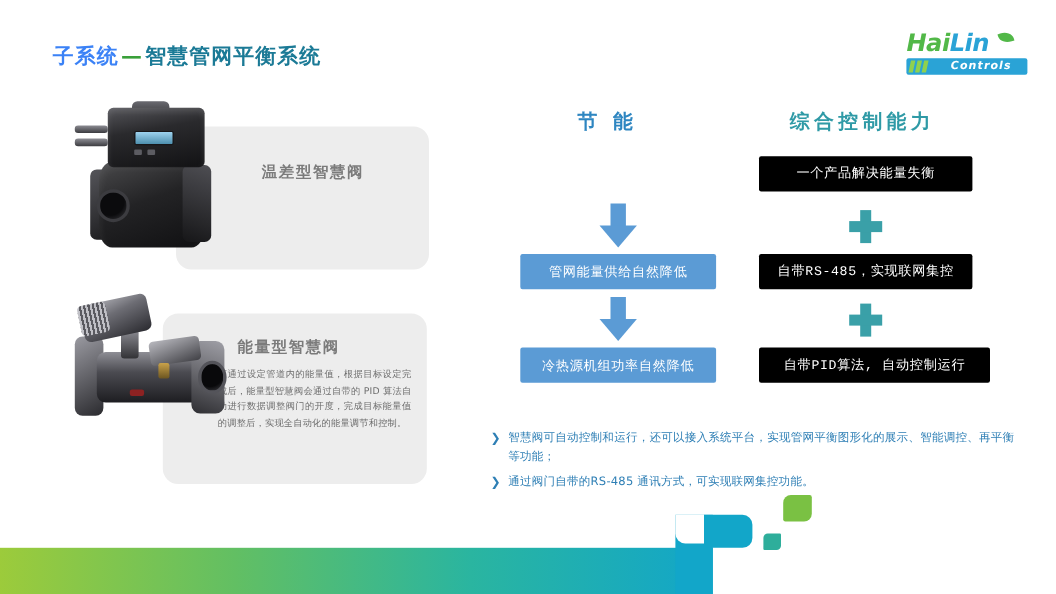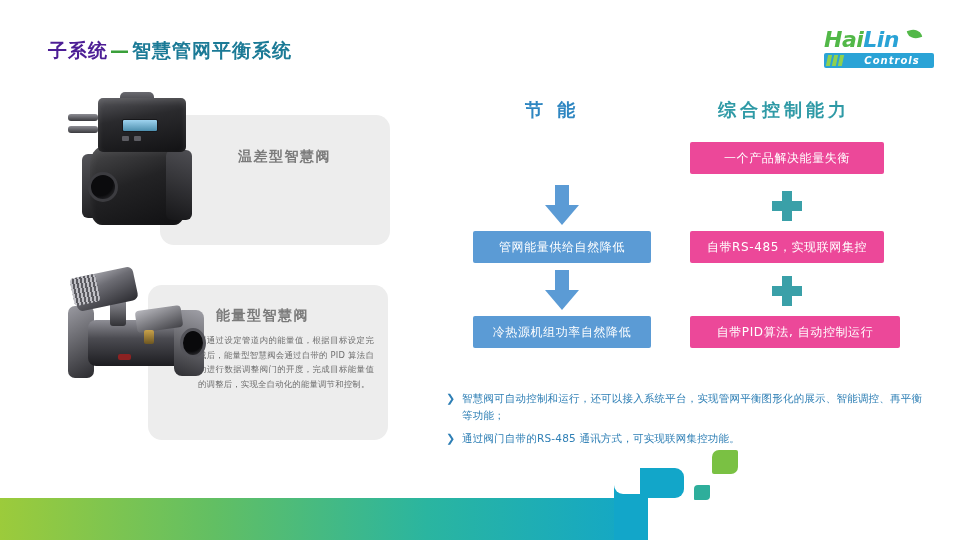--- a/index.html
+++ b/index.html
@@ -18,21 +18,21 @@
 
   
   .title {
     position: absolute;
     left: 48px; top: 38px;
     font-size: 19px;
     font-weight: bold;
     letter-spacing: 1px;
     white-space: nowrap;
   }
-  .title .t-a { color: #4c1d95; }
+  .title .t-a { color: #3b82f6; }
   .title .t-dash { color: #3aa03a; padding: 0 2px; }
   .title .t-b { color: #1b7a96; }
 
   
   .logo {
     position: absolute;
     right: 24px; top: 28px;
     width: 120px; height: 44px;
   }
   .logo-word {
@@ -266,21 +266,21 @@
     height: 32px;
     line-height: 32px;
     text-align: center;
     color: #ffffff;
     font-size: 12px;
     letter-spacing: 0.6px;
     border-radius: 2px;
     white-space: nowrap;
   }
   .bx-blue { background: #5b9bd5; }
-  .bx-teal { background: #ec4899; }
+  .bx-teal { background: #000000; font-family: Liberation Mono, monospace; }
 
   .fb-l1 { left: 473px; top: 142px; width: 178px; }
   .fb-l2 { left: 473px; top: 231px; width: 178px; }
   .fb-l3 { left: 473px; top: 316px; width: 178px; }
   .fb-r1 { left: 690px; top: 142px; width: 194px; }
   .fb-r2 { left: 690px; top: 231px; width: 194px; }
   .fb-r3 { left: 690px; top: 316px; width: 210px; }
 
   .arrow {
     position: absolute;

